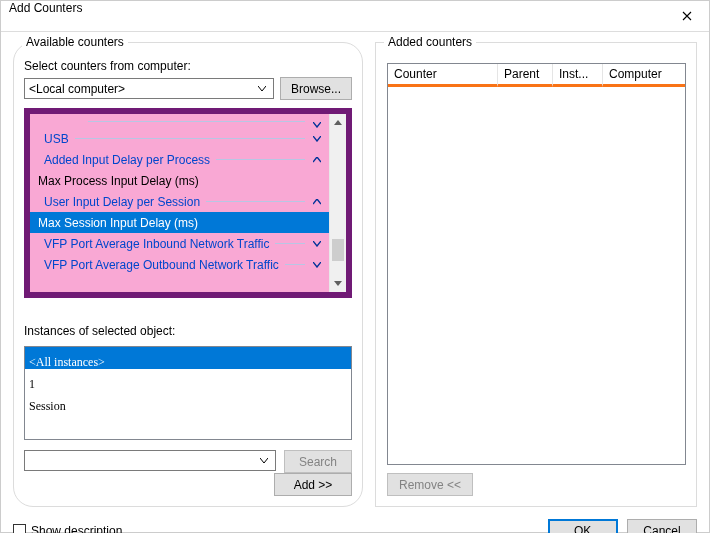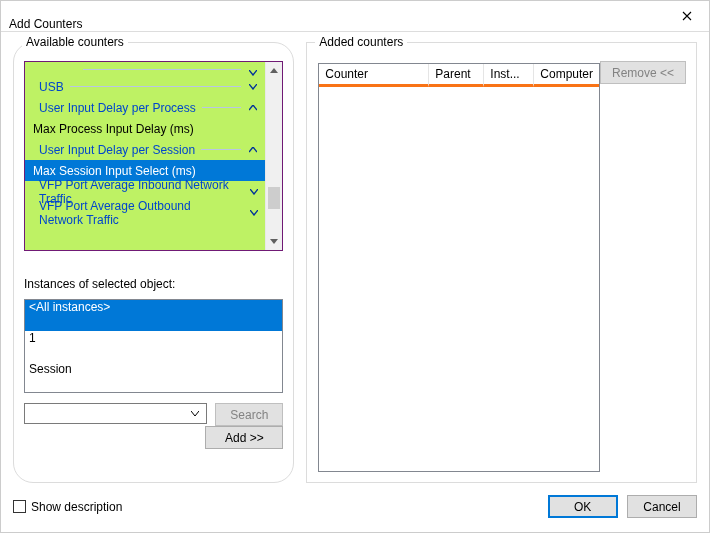--- a/index.html
+++ b/index.html
@@ -2,60 +2,60 @@
 <html><head>
 <meta charset="utf-8">
 <style>
   * { box-sizing: border-box; font-family: "Segoe UI", Tahoma, sans-serif; font-size: 12px; }
   html, body { margin: 0; padding: 0; }
   .window {
     width: 710px; height: 533px; background: #ffffff; border: 1px solid #cccccc;
     position: relative; display: flex; flex-direction: column;
   }
   .titlebar {
-    height: 31px; display: flex; align-items: flex-end; justify-content: space-between;
+    height: 31px; display: flex; align-items: flex-start; justify-content: space-between;
     padding-left: 8px; border-bottom: 1px solid #dddddd;
   }
   .titlebar .title { color: #000; }
   .titlebar .close {
     width: 45px; height: 30px; display: flex; align-items: center; justify-content: center;
     color: #000; cursor: default;
   }
   .titlebar .close svg { width: 10px; height: 10px; }
   .body {
     flex: 1; padding: 10px 12px 14px 12px; display: flex; flex-direction: column;
   }
   .columns { flex: 1; display: flex; gap: 12px; }
   .fieldset {
     border: 1px solid #dcdcdc; position: relative; padding: 10px;
   }
   .fieldset > .legend {
     position: absolute; top: -8px; left: 8px; background: #fff; padding: 0 4px; color: #000;
   }
   .left { width: 350px; display: flex; flex-direction: column; border-radius: 20px; }
-  .right { flex: 1; display: flex; flex-direction: row; padding-left: 11px; }
+  .right { flex: 1; display: flex; flex-direction: column; padding-left: 11px; }
   .label { margin: 6px 0 4px 0; color: #000; }
   .row { display: flex; gap: 6px; align-items: center; }
   .select, .textinput {
     border: 1px solid #7a7a7a; background: #fff; height: 21px; display: flex;
     align-items: center; padding: 0 4px; position: relative;
   }
   .select { justify-content: space-between; }
   .select .caret, .caret {
     width: 14px; display: flex; justify-content: center; color: #000;
   }
   .btn {
     height: 23px; border: 1px solid #adadad; background: #e1e1e1; color: #000;
     display: inline-flex; align-items: center; justify-content: center; padding: 0 10px;
     min-width: 60px;
   }
   .btn.disabled { color: #838383; border-color: #bfbfbf; background: #e1e1e1; }
   .btn.primary { border: 2px solid #0078d7; background: #e1e1e1; }
   .counter-list {
-    margin-top: 8px; border: 1px solid #701a75; height: 190px; display: flex; background: #bef264;
+    margin-top: 8px; border: 6px solid #701a75; height: 190px; display: flex; background: #f9a8d4;
   }
   .counter-items { flex: 1; overflow: hidden; padding: 0; }
   .counter-item {
     display: flex; align-items: center; justify-content: space-between; height: 21px;
     padding: 0 6px 0 14px; color: #0046cc; position: relative;
   }
   .counter-item.cut-top { padding-left: 14px; height: 14px; align-items: flex-end; }
   .counter-item.child { padding-left: 8px; color: #000; }
   .counter-item .dash {
     flex: 1; border-bottom: 1px solid #b8c6e4; margin: 0 6px 0 6px; height: 0;
@@ -71,21 +71,21 @@
   }
   .scrollbar .arrow { height: 17px; display:flex; align-items:center; justify-content:center; color:#606060;}
   .scrollbar .track { flex: 1; position: relative; }
   .scrollbar .thumb {
     position: absolute; left: 2px; right: 2px; background: #cdcdcd; border-radius: 0;
   }
   .instances {
     margin-top: 4px; border: 1px solid #828790; height: 94px; background: #fff;
     padding: 0; overflow: hidden;
   }
-  .instances .inst-item { padding: 0px 4px; height: 31px; line-height: 15px; }
+  .instances .inst-item { padding: 8px 4px; height: 22px; line-height: 15px; font-family: Liberation Serif, serif; }
   .instances .inst-item.selected { background: #0078d7; color: #fff; }
   .search-row { margin-top: 10px; display: flex; gap: 8px; }
   .search-row .select { flex: 1; }
   .add-row { display: flex; justify-content: flex-end; }
   .added-table {
     border: 1px solid #828790; background: #fff; flex: 1; margin-top: 10px; display:flex; flex-direction:column;
   }
   .added-header {
     display: flex; height: 23px; border-bottom: 0;
   }
@@ -120,20 +120,32 @@
       </svg>
     </div>
   </div>
 
   <div class="body">
     <div class="columns">
 
       <div class="fieldset left">
         <div class="legend">Available counters</div>
 
+        <div class="label">Select counters from computer:</div>
+        <div class="row">
+          <div class="select" style="flex:1">
+            <span>&lt;Local computer&gt;</span>
+            <span class="caret">
+              <svg width="8" height="6" viewBox="0 0 8 6">
+                  <path d="M0 0 L4 5 L8 0" fill="none" stroke="#000" stroke-width="1"></path>
+                </svg>
+            </span>
+          </div>
+          <div class="btn" style="min-width:70px">Browse...</div>
+        </div>
 
         <div class="counter-list">
           <div class="counter-items">
             <div class="counter-item cut-top">
               <span style="visibility:hidden">UDPv6</span>
               <span class="dash"></span>
               <span class="chev">
                   <svg width="8" height="6" viewBox="0 0 8 6">
                     <path d="M0 0 L4 5 L8 0" fill="none" stroke="#003399" stroke-width="1.4"></path>
                   </svg>
@@ -142,42 +154,42 @@
             <div class="counter-item">
               <span>USB</span>
               <span class="dash"></span>
               <span class="chev">
                   <svg width="8" height="6" viewBox="0 0 8 6">
                     <path d="M0 0 L4 5 L8 0" fill="none" stroke="#003399" stroke-width="1.4"></path>
                   </svg>
                 </span>
             </div>
             <div class="counter-item">
-              <span>User Input Delay per Process</span>
+              <span>Added Input Delay per Process</span>
               <span class="dash"></span>
               <span class="chev">
                   <svg width="8" height="6" viewBox="0 0 8 6">
                     <path d="M0 5 L4 0 L8 5" fill="none" stroke="#003399" stroke-width="1.4"></path>
                   </svg>
                 </span>
             </div>
             <div class="counter-item child">
               <span>Max Process Input Delay (ms)</span>
             </div>
             <div class="counter-item">
               <span>User Input Delay per Session</span>
               <span class="dash"></span>
               <span class="chev">
                   <svg width="8" height="6" viewBox="0 0 8 6">
                     <path d="M0 5 L4 0 L8 5" fill="none" stroke="#003399" stroke-width="1.4"></path>
                   </svg>
                 </span>
             </div>
             <div class="counter-item selected">
-              <span>Max Session Input Select (ms)</span>
+              <span>Max Session Input Delay (ms)</span>
             </div>
             <div class="counter-item">
               <span>VFP Port Average Inbound Network Traffic</span>
               <span class="dash"></span>
               <span class="chev">
                   <svg width="8" height="6" viewBox="0 0 8 6">
                     <path d="M0 0 L4 5 L8 0" fill="none" stroke="#003399" stroke-width="1.4"></path>
                   </svg>
                 </span>
             </div>

